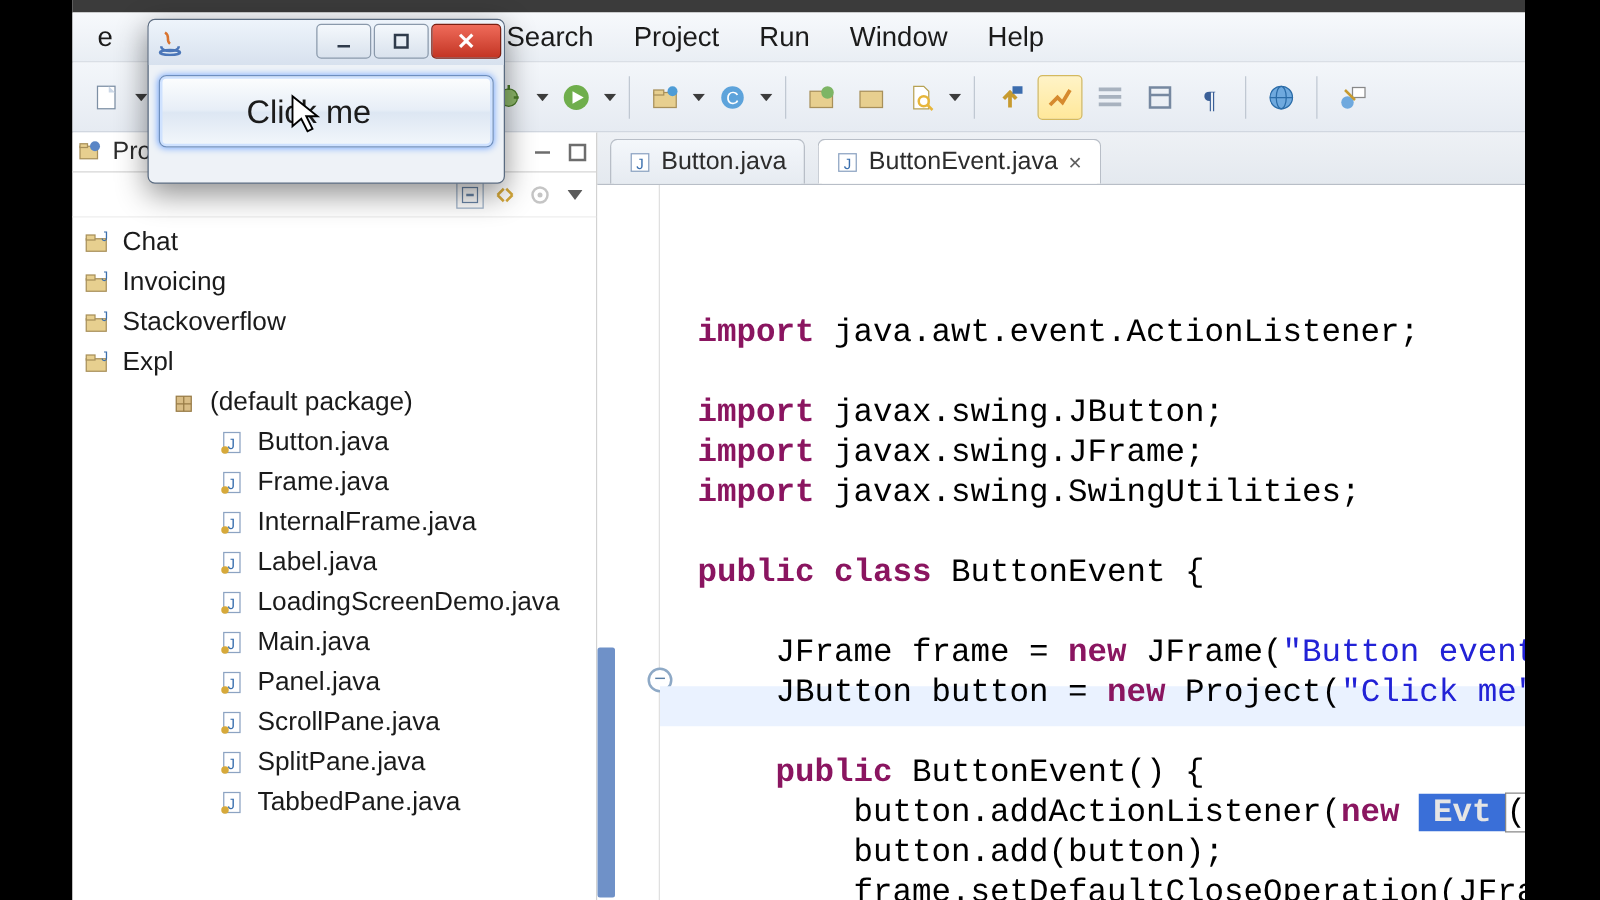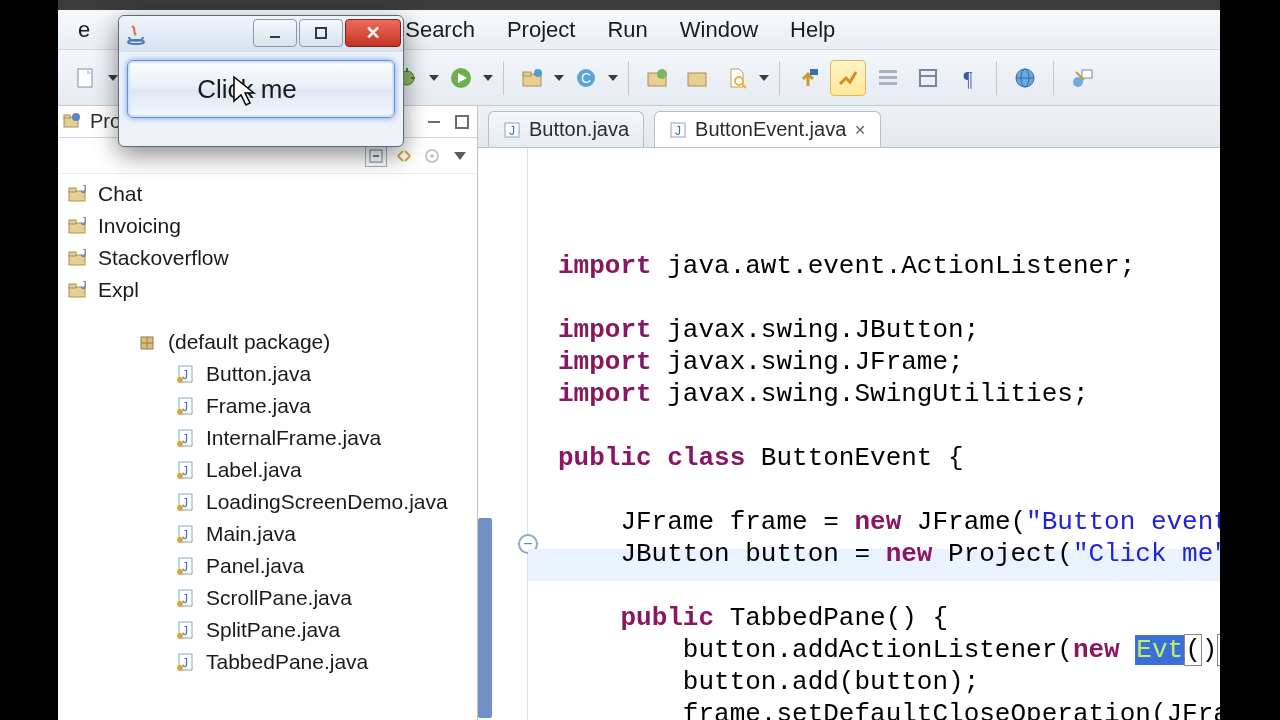--- a/index.html
+++ b/index.html
@@ -20,39 +20,39 @@
   .leftpane { position:absolute; left:0; top:106px; width:420px; height:614px; background:#fff; border-right:1px solid #c3c3c3; }
   .viewtitle { height:32px; display:flex; align-items:center; padding:0 4px; font-size:20px; color:#2c2c2c; border-bottom:1px solid #d6d6d6; }
   .viewtitle .lead { width:22px; height:22px; margin-right:6px; display:inline-flex; }
   .viewtitle .spacer { flex:1; }
   .vticon { width:22px; height:22px; margin-left:6px; border:1px solid transparent; display:inline-flex; align-items:center; justify-content:center;}
   .viewtool { height:36px; display:flex; align-items:center; justify-content:flex-end; padding-right:6px; border-bottom:1px solid #eee; }
   .tree { padding:4px 4px 4px 8px; font-size:21px; color:#1a1a1a; }
   .node { display:flex; align-items:center; height:32px; white-space:nowrap; }
   .ind0 { padding-left:0px; }
   .ind1 { padding-left:34px; }
-  .ind2 { padding-left:70px;margin-top:20px; }
+  .ind2 { padding-left:70px; }
   .ind3 { padding-left:108px; }
   .ticon { width:24px; height:24px; margin-right:8px; display:inline-flex; align-items:center; justify-content:center; flex-shrink:0;}
   
   .editortabs { position:absolute; left:420px; top:106px; right:0; height:42px; background:linear-gradient(#eef1f5,#e4e9ef); display:flex; align-items:flex-end; padding-left:10px; border-bottom:1px solid #b8bec7;}
   .tab { height:36px; display:flex; align-items:center; padding:0 14px; font-size:20px; color:#2c2c2c; border:1px solid #b8bec7; border-bottom:none; background:linear-gradient(#f4f7fb,#e6ebf1); border-radius:6px 6px 0 0; margin-right:10px; position:relative;}
   .tab.active { background:#fff; }
   .tab .ticon { width:18px; height:18px; margin-right:8px; }
   .tab .x { margin-left:8px; font-size:14px; color:#5e5e5e; }
   .editor { position:absolute; left:420px; top:148px; right:0; bottom:0; background:#fff; display:flex; }
   .gutter { width:50px; background:#fff; border-right:1px solid #e0e0e0; position:relative;}
   .foldcircle { position:absolute; left:40px; width:20px; height:20px; border:2px solid #8ea9c6; border-radius:50%; display:flex; align-items:center; justify-content:center; color:#5a7fa6; font-size:16px; background:#fff;}
   .hlrange { position:absolute; left:0; top:370px; width:14px; height:200px; background:#6f91c8; border-radius:2px;}
   .code { flex:1; padding:6px 0 0 30px; font-family: Consolas, "Courier New", monospace; font-size:26px; line-height:32px; white-space:pre; color:#000; position:relative; overflow:hidden;}
   .code .hl-line { position:absolute; left:0; right:0; top:401px; height:32px; background:#eaf2ff; z-index:0;}
   .code .content { position:relative; z-index:1; }
   .k { color:#8a1560; font-weight:bold; }
   .s { color:#2222d6; }
-  .sel { background:#3a6fd8; color:#bef264; padding:0 1px;}
+  .sel { background:#3a6fd8; color:#e5e5e5; padding:0 11px;font-weight:bold;}
   .brmatch { border:1px solid #888; padding:0;}
   
   .swingwin { position:absolute; left:118px; top:15px; width:286px; height:132px; background:#eef2f7; border:1px solid #5a6b80; border-radius:6px; box-shadow:0 8px 25px rgba(0,0,0,.45); z-index:50; }
   .swinghdr { height:36px; background:linear-gradient(#eef4fb,#d7e1ee); display:flex; border-radius:6px 6px 0 0;}
   .swinghdr .sicon { width:34px; display:flex; align-items:center; justify-content:center;}
   .swinghdr .gap { flex:1;}
   .whbtn { width:44px; height:28px; margin-top:3px; border:1px solid #8a99ab; border-radius:4px; background:linear-gradient(#f4f8fc,#d9e2ed); display:flex; align-items:center; justify-content:center; margin-right:2px;}
   .whbtn.close { background:linear-gradient(#ef6b5a,#c33524); border-color:#7b1f12; width:56px;}
   .whbtn.close span { color:#fff; font-weight:bold; font-size:18px;}
   .swingbody { padding:8px;}
@@ -453,21 +453,21 @@
 
 <span class="k">import</span><span> javax.swing.JButton;</span>
 <span class="k">import</span><span> javax.swing.JFrame;</span>
 <span class="k">import</span><span> javax.swing.SwingUtilities;</span>
 
 <span class="k">public class</span><span> ButtonEvent {</span>
 
 <span>    JFrame frame = </span><span class="k">new</span><span> JFrame(</span><span class="s">"Button event"</span>
 <span>    JButton button = </span><span class="k">new</span><span> Project(</span><span class="s">"Click me"</span>
 
-<span>    </span><span class="k">public</span><span> TabbedPane() {</span>
+<span>    </span><span class="k">public</span><span> ButtonEvent() {</span>
 <span>        button.addActionListener(</span><span class="k">new</span><span> </span><span class="sel">Evt</span><span class="brmatch">(</span>)<span class="brmatch">)</span>;
 <span>        button.add(button);</span>
 <span>        frame.setDefaultCloseOperation(JFrame.</span>
 
 </div>
     </div>
   </div>
 </div>
 
 <div class="swingwin">

